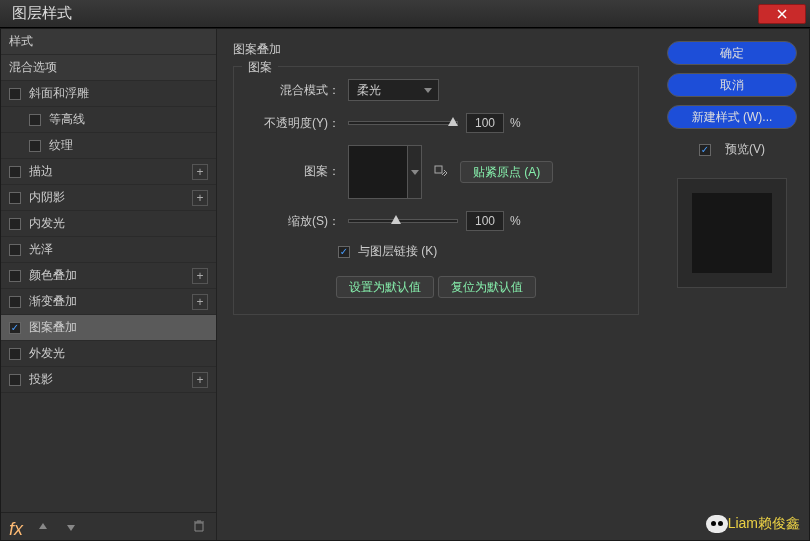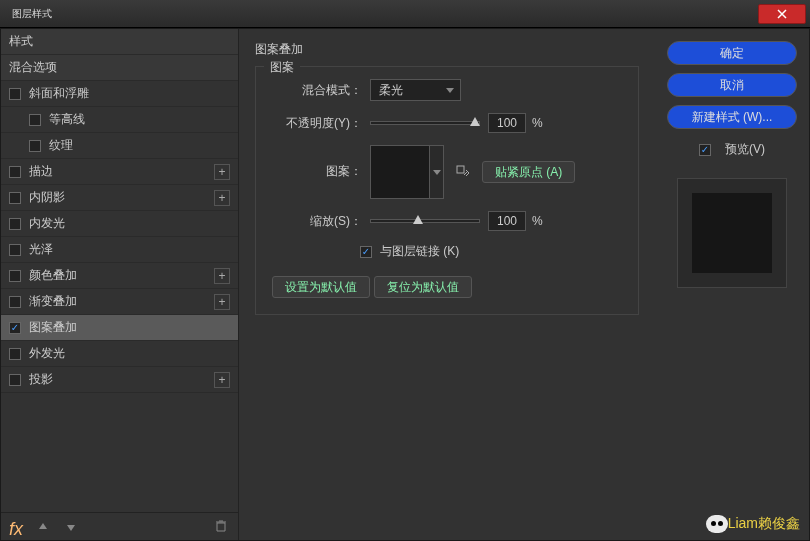--- a/index.html
+++ b/index.html
@@ -1,25 +1,25 @@
 <!DOCTYPE html>
 <html><head>
   <meta charset="utf-8">
   <style>
     * { margin: 0; padding: 0; box-sizing: border-box; font-family: "Microsoft YaHei", sans-serif; }
     body { width: 810px; height: 541px; background: #1a1a1a; overflow: hidden; position: relative; }
     
     .titlebar { height: 28px; background: linear-gradient(#3a3a3a, #2a2a2a); display: flex; align-items: center; justify-content: space-between; border-bottom: 1px solid #000; }
-    .titlebar-text { color: #ddd; font-size: 10px; padding-left: 12px; }
+    .titlebar-text { color: #ddd; font-size: 15px; padding-left: 12px; }
     .close-btn { width: 48px; height: 20px; background: #c92a2a; border: 1px solid #8a1a1a; border-radius: 2px; margin-right: 4px; display: flex; align-items: center; justify-content: center; cursor: pointer; }
     .close-btn svg { width: 10px; height: 10px; }
     
     .dialog-body { display: flex; height: 513px; background: #323232; border: 1px solid #1a1a1a; }
     
-    .sidebar { width: 238px; background: #323232; display: flex; flex-direction: column; border-right: 1px solid #222; }
+    .sidebar { width: 216px; background: #323232; display: flex; flex-direction: column; border-right: 1px solid #222; }
     .sidebar-list { flex: 1; overflow: auto; }
     .sidebar-item { height: 26px; display: flex; align-items: center; padding: 0 8px; font-size: 12px; color: #ccc; cursor: pointer; border-bottom: 1px solid #2a2a2a; position: relative; }
     .sidebar-item.header { background: #383838; }
     .sidebar-item.indent { padding-left: 28px; }
     .sidebar-item.selected { background: #5a5a5a; }
     .checkbox { width: 12px; height: 12px; border: 1px solid #666; background: #222; margin-right: 8px; display: inline-flex; align-items: center; justify-content: center; }
     .checkbox.checked::after { content: "✓"; color: #4a9eff; font-size: 10px; }
     .plus-btn { position: absolute; right: 8px; width: 16px; height: 16px; border: 1px solid #555; display: flex; align-items: center; justify-content: center; font-size: 12px; color: #aaa; cursor: pointer; }
     .sidebar-footer { height: 28px; display: flex; align-items: center; padding: 0 8px; border-top: 1px solid #222; gap: 12px; }
     .footer-icon { width: 16px; height: 16px; color: #888; cursor: pointer; }
@@ -35,21 +35,21 @@
     .select::after { content: ""; position: absolute; right: 6px; top: 8px; border-left: 4px solid transparent; border-right: 4px solid transparent; border-top: 5px solid #888; }
     .slider-track { width: 110px; height: 4px; background: #222; border: 1px solid #555; position: relative; margin-right: 8px; }
     .slider-thumb { position: absolute; top: -5px; width: 0; height: 0; border-left: 5px solid transparent; border-right: 5px solid transparent; border-bottom: 9px solid #ccc; cursor: pointer; }
     .num-input { width: 38px; height: 20px; background: #222; border: 1px solid #555; color: #ccc; text-align: center; font-size: 12px; padding: 0 2px; }
     .unit { margin-left: 6px; }
     .pattern-swatch { width: 60px; height: 54px; background: #1a1a1a; border: 1px solid #555; cursor: pointer; }
     .dropdown-arrow { width: 14px; height: 54px; background: #2a2a2a; border: 1px solid #555; border-left: none; display: flex; align-items: center; justify-content: center; cursor: pointer; }
     .dropdown-arrow::after { content: ""; border-left: 4px solid transparent; border-right: 4px solid transparent; border-top: 5px solid #888; }
     .snap-icon { width: 18px; height: 18px; margin: 0 10px; cursor: pointer; display: flex; align-items: center; justify-content: center; }
     .btn { height: 22px; background: #3a3a3a; border: 1px solid #555; border-radius: 3px; color: #86efac; padding: 0 12px; font-size: 12px; cursor: pointer; display: inline-flex; align-items: center; }
-    .btn-row { display: flex; gap: 4px; justify-content: flex-start; margin-top: 16px; }
+    .btn-row { display: flex; gap: 4px; justify-content: center; margin-top: 16px; }
     
     .right-panel { width: 154px; padding: 12px; display: flex; flex-direction: column; gap: 8px; align-items: center; }
     .action-btn { width: 130px; height: 24px; background: #1d4ed8; border: 1px solid #555; border-radius: 12px; color: #ddd; font-size: 12px; cursor: pointer; display: flex; align-items: center; justify-content: center; }
     .preview-check { display: flex; align-items: center; gap: 6px; margin-top: 4px; font-size: 12px; color: #ccc; cursor: pointer; }
     .preview-box { width: 110px; height: 110px; background: #2a2a2a; border: 1px solid #444; margin-top: 12px; display: flex; align-items: center; justify-content: center; }
     .preview-inner { width: 80px; height: 80px; background: #161616; }
     
     .watermark { position: absolute; bottom: 8px; right: 10px; color: #fde047; font-size: 14px; display: flex; align-items: center; opacity: 0.9; }
     .watermark-icon { width: 22px; height: 18px; background: #fff; border-radius: 9px; position: relative; }
     .watermark-icon::before, .watermark-icon::after { content: ""; position: absolute; width: 5px; height: 5px; background: #000; border-radius: 50%; top: 6px; }

